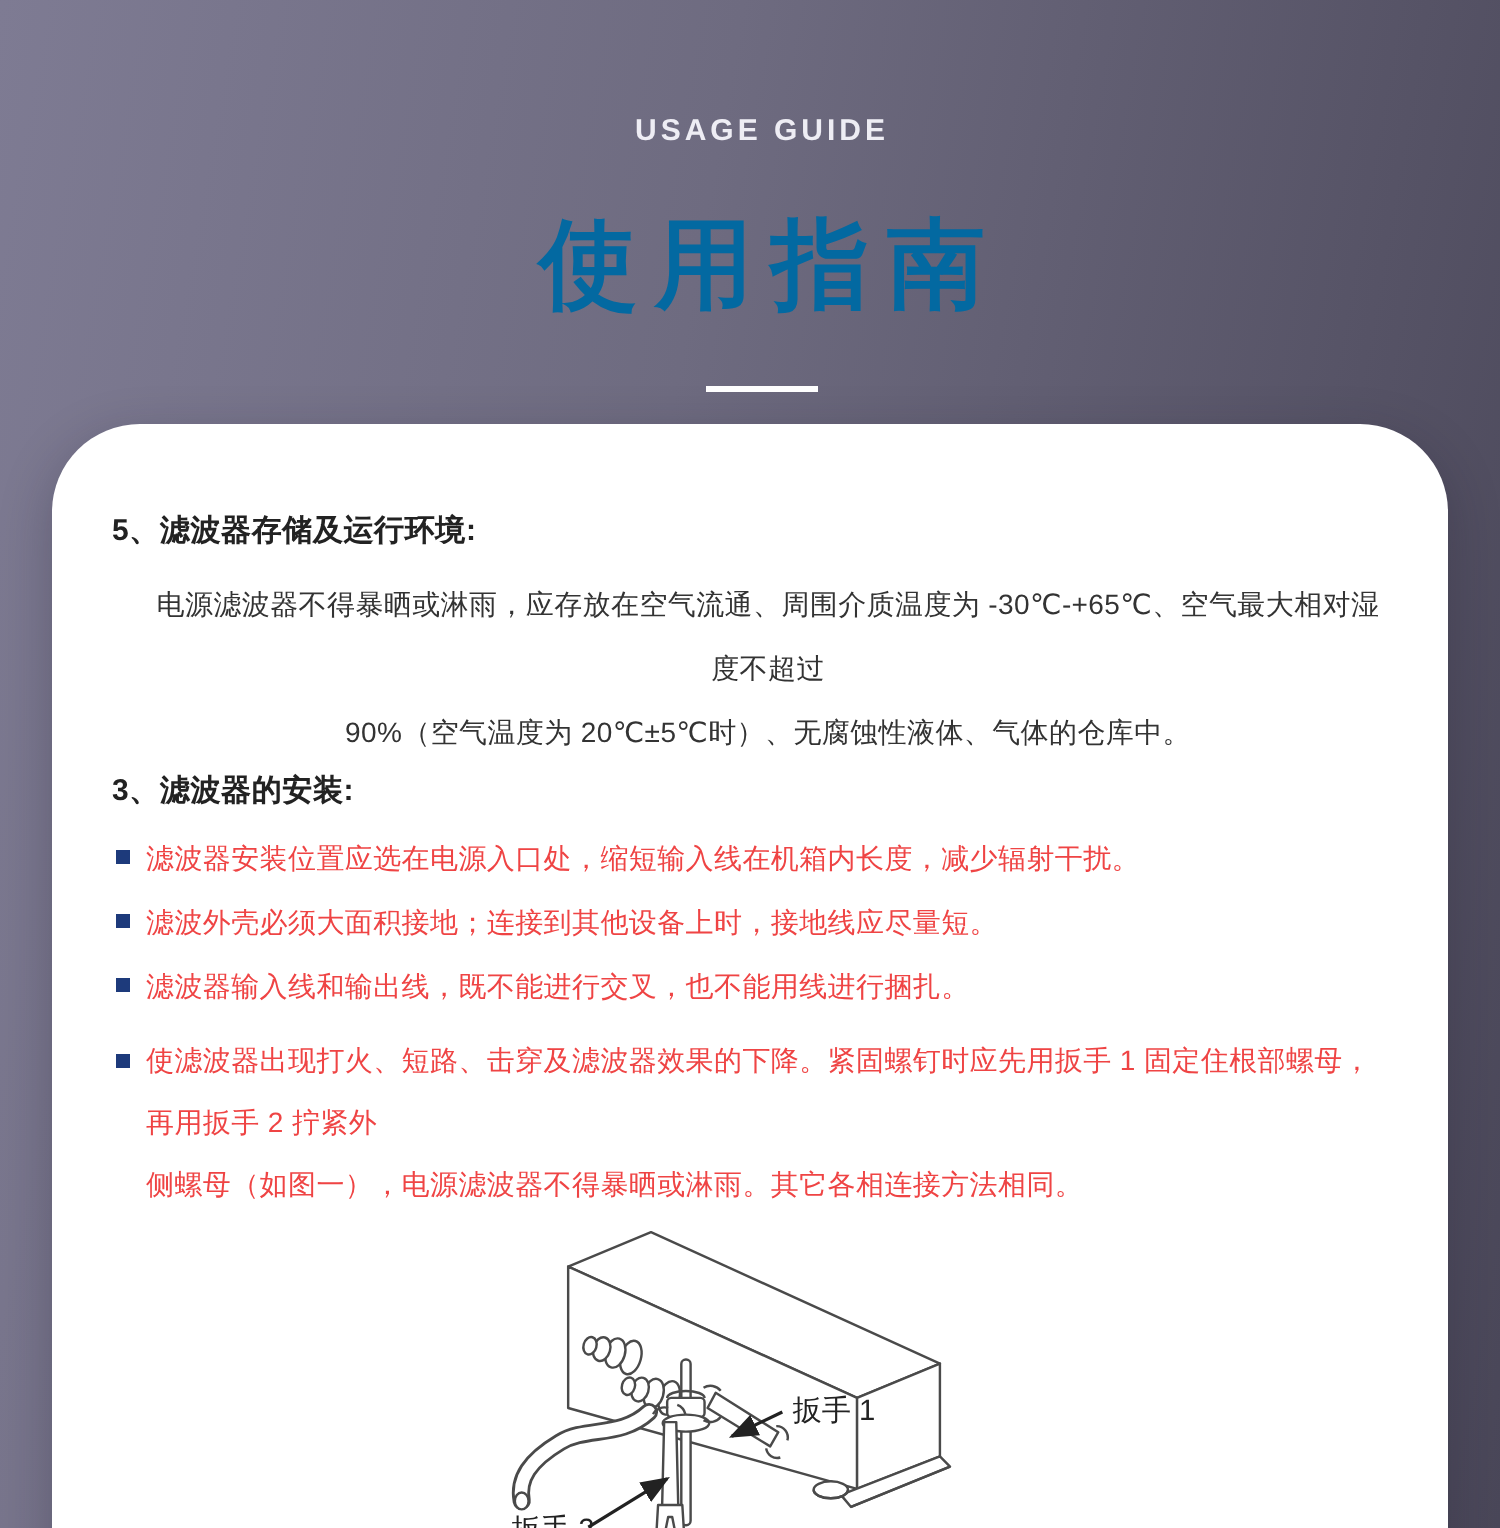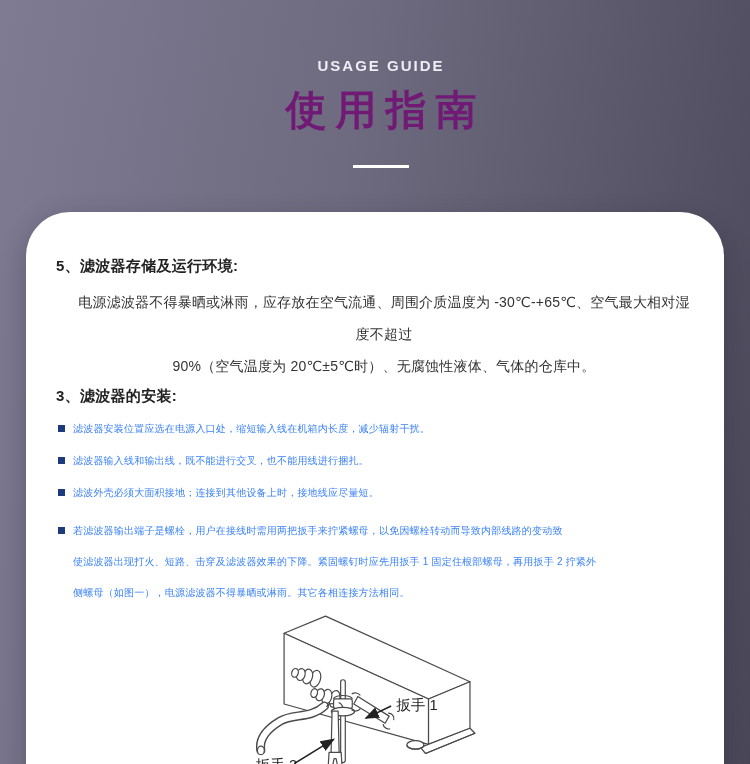--- a/index.html
+++ b/index.html
@@ -7,41 +7,41 @@
     width:750px;height:764px;position:relative;overflow:hidden;
     font-family:"Liberation Sans","DejaVu Sans",sans-serif;
     background:linear-gradient(100deg,#7e7b93 0%,#6e6b80 42%,#4a4759 100%);
   }
   
   .hero{position:absolute;top:0;left:12px;right:0;text-align:center;}
   .hero-eyebrow{
     margin-top:57px;font-size:15px;letter-spacing:2px;font-weight:600;color:#eeedf4;
   }
   .hero-title{
-    margin-top:9px;font-size:41px;letter-spacing:9px;text-indent:9px;
-    font-weight:600;color:#701a75;
+    margin-top:26px;font-size:49px;letter-spacing:9px;text-indent:9px;
+    font-weight:600;color:#0369a1;
   }
   .hero-divider{width:56px;height:3px;background:#ffffff;margin:27px auto 0;}
   
   .card{
     position:absolute;left:26px;right:26px;top:212px;height:620px;
     background:#ffffff;border-radius:44px;
     box-shadow:0 8px 26px rgba(28,26,44,.28);
     padding:44px 30px 0 30px;box-sizing:border-box;
   }
   .sec-heading{
     font-size:15px;font-weight:700;color:#222222;line-height:20px;letter-spacing:.3px;
   }
   .para{margin:10px 0 4px 18px;}
   .para-line{font-size:14px;color:#333333;line-height:32px;letter-spacing:.2px;text-align:center;}
   .sec2{margin-top:4px;}
   .bullets{margin-top:13px;}
   .bullet-row{
     display:flex;align-items:flex-start;margin:0 0 12px 2px;
-    font-size:10px;color:#3b82f6;line-height:20px;letter-spacing:.2px;
+    font-size:14px;color:#ef4444;line-height:20px;letter-spacing:.2px;
   }
   .bullet-sq{
     width:7px;height:7px;background:#1d3a7b;flex:none;margin:6px 8px 0 0;
   }
   .bullet-row.long{line-height:31px;margin-bottom:0;}
   .bullet-row.long .bullet-sq{margin-top:12px;}
   .long-lines{display:block;}
   .figure-wrap{width:330px;margin:-2px auto 0;text-align:center;}
   svg text{font-family:"Liberation Sans","DejaVu Sans",sans-serif;}
 </style>
@@ -64,30 +64,29 @@
 
   <div class="sec-heading sec2">3、滤波器的安装:</div>
 
   <div class="bullets">
     <div class="bullet-row">
       <span class="bullet-sq"></span>
       <span>滤波器安装位置应选在电源入口处，缩短输入线在机箱内长度，减少辐射干扰。</span>
     </div>
     <div class="bullet-row">
       <span class="bullet-sq"></span>
-      <span>滤波器输入线和输出线，既不能进行交叉，也不能用线进行捆扎。</span>
+      <span>滤波外壳必须大面积接地；连接到其他设备上时，接地线应尽量短。</span>
     </div>
     <div class="bullet-row">
       <span class="bullet-sq"></span>
-      <span>滤波外壳必须大面积接地；连接到其他设备上时，接地线应尽量短。</span>
+      <span>滤波器输入线和输出线，既不能进行交叉，也不能用线进行捆扎。</span>
     </div>
     <div class="bullet-row long">
       <span class="bullet-sq"></span>
       <span class="long-lines">
-        <span class="long-line" style="display:block">若滤波器输出端子是螺栓，用户在接线时需用两把扳手来拧紧螺母，以免因螺栓转动而导致内部线路的变动致</span>
         <span class="long-line" style="display:block">使滤波器出现打火、短路、击穿及滤波器效果的下降。紧固螺钉时应先用扳手 1 固定住根部螺母，再用扳手 2 拧紧外</span>
         <span class="long-line" style="display:block">侧螺母（如图一），电源滤波器不得暴晒或淋雨。其它各相连接方法相同。</span>
       </span>
     </div>
   </div>
 
   <div class="figure-wrap">
     <svg width="330" height="198" viewBox="0 0 320 196">
       <defs>
         <marker id="arrow" markerWidth="9" markerHeight="7" refX="8" refY="3.5" orient="auto">

